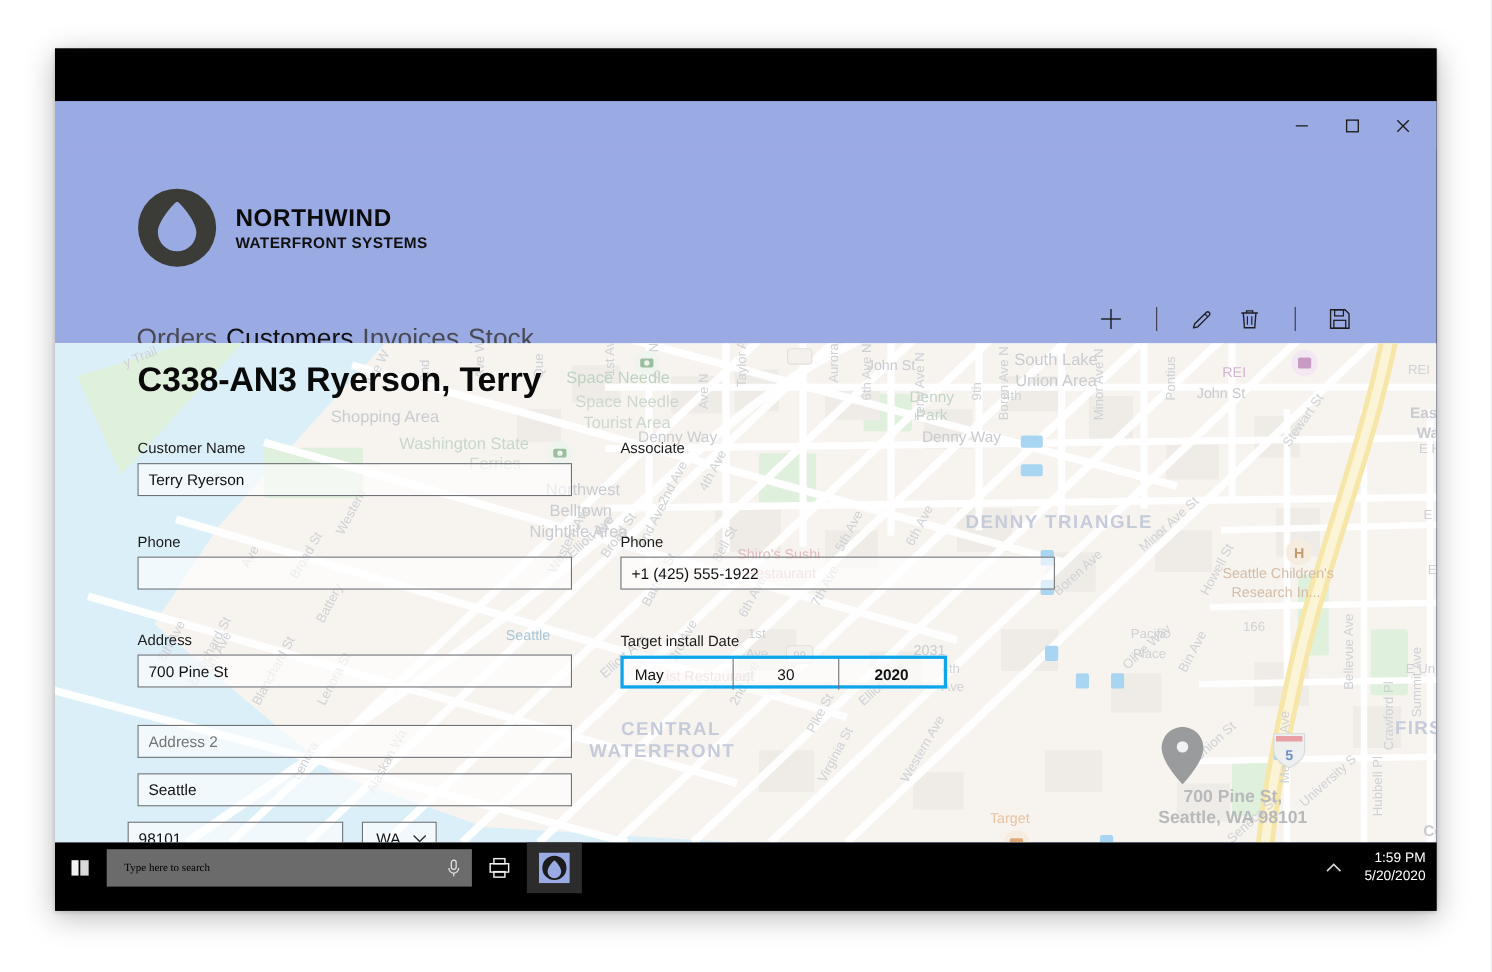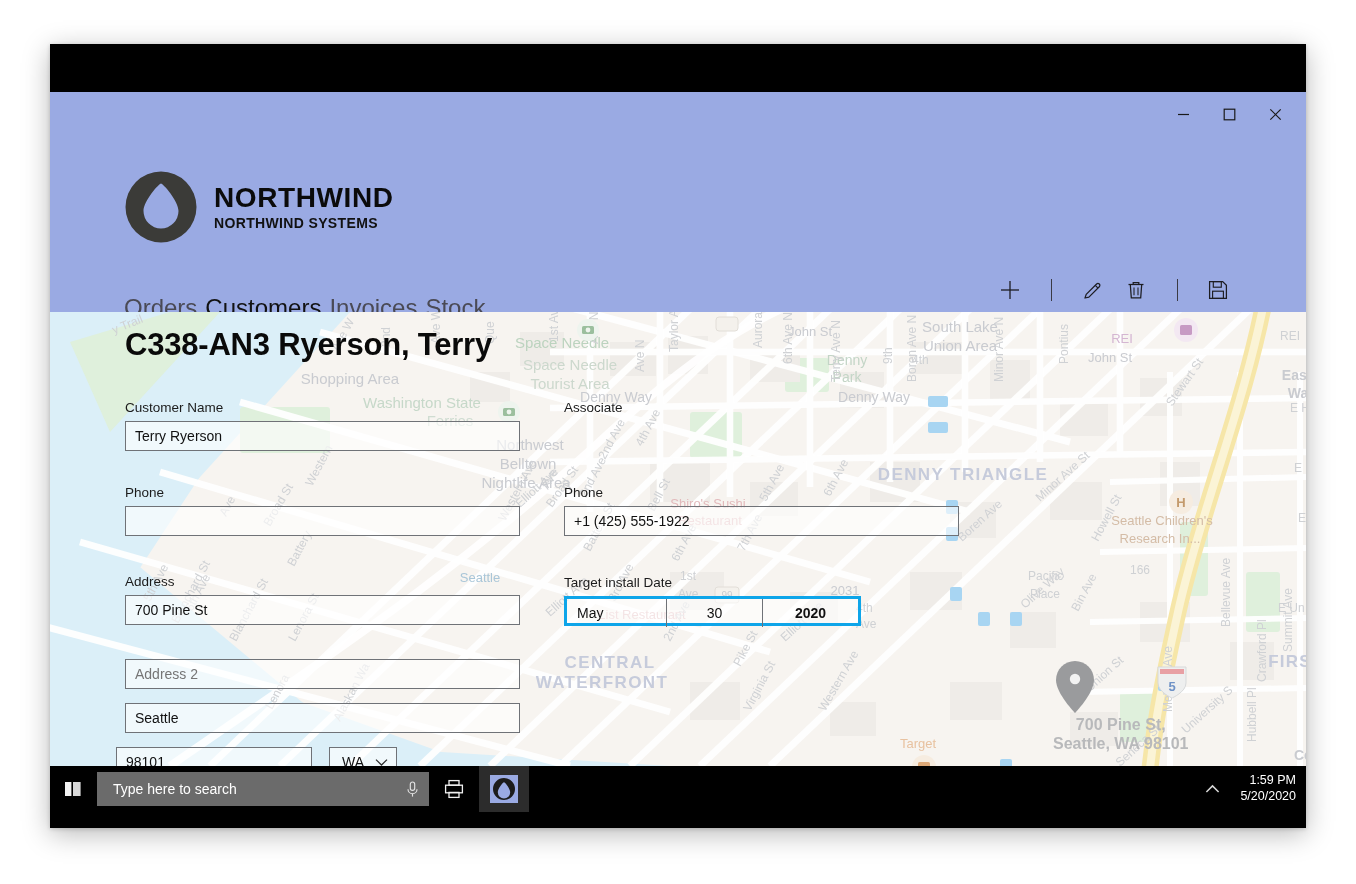--- a/index.html
+++ b/index.html
@@ -37,21 +37,21 @@
   #btn-min{right:100px;}
   #btn-max{right:54px;}
   #btn-close{right:8px;}
   .wbtn svg{display:block;}
 
   
   #brand{position:absolute;left:74px;top:78px;display:flex;align-items:center;gap:16px;}
   #brand-logo{width:74px;height:74px;flex:0 0 auto;}
   #brand-text{display:flex;flex-direction:column;justify-content:center;}
   #brand-title{
-    font-size:28px;font-weight:bold;letter-spacing:.6px;color:#0b0b0b;line-height:1.05;
+    font-size:22px;font-weight:bold;letter-spacing:.6px;color:#0b0b0b;line-height:1.05;
   }
   #brand-sub{
     font-size:14px;font-weight:bold;letter-spacing:.35px;color:#111;margin-top:3px;
   }
 
   
   #navrow{
     position:absolute;left:0;top:176px;width:100%;height:64px;
     display:flex;align-items:flex-end;
   }
@@ -134,21 +134,21 @@
   
   #taskbar{position:absolute;left:0;top:722px;width:1256px;height:62px;background:#000;}
   #tb-inner{position:absolute;left:0;top:0;width:100%;height:46px;display:flex;align-items:center;}
   #start-btn{
     width:46px;height:46px;display:flex;align-items:center;justify-content:center;cursor:default;
   }
   #search-box{
     position:relative;width:332px;height:34px;background:#6b6b6b;
     display:flex;align-items:center;padding:0 10px 0 16px;box-sizing:border-box;margin-left:1px;
   }
-  #search-text{font-size:14px;color:#ffffff;flex:1;}
+  #search-text{font-size:10px;color:#000000;flex:1;font-family:Liberation Serif, serif;}
   #mic-icon{color:#e3e3e3;display:flex;}
   .tb-app{
     width:50px;height:46px;display:flex;align-items:center;justify-content:center;cursor:default;
   }
   .tb-app.active{background:#2c2c2c;}
   #tray{position:absolute;right:0;top:0;height:46px;display:flex;align-items:center;gap:14px;padding-right:10px;}
   #tray-chevron{color:#d8d8d8;display:flex;padding:0 6px;}
   #clock{text-align:right;line-height:1.25;color:#fff;font-size:12.5px;white-space:nowrap;}
 </style>
 </head>
@@ -180,21 +180,21 @@
         </div>
       </div>
 
       <div id="brand">
         <svg id="brand-logo" viewBox="0 0 74 74">
           <path fill="#3b3b38" fill-rule="evenodd" d="M37 1.5A35.5 35.5 0 1 0 37 72.5 35.5 35.5 0 1 0 37 1.5Z
                    M37 13.5c2 0 17.5 17.5 17.5 27.5a17.5 17.5 0 0 1-35 0c0-10 15.5-27.5 17.5-27.5Z"></path>
         </svg>
         <div id="brand-text">
           <div id="brand-title">NORTHWIND</div>
-          <div id="brand-sub">NORTHWIND SYSTEMS</div>
+          <div id="brand-sub">WATERFRONT SYSTEMS</div>
         </div>
       </div>
 
       <div id="navrow">
 
         <div id="tabs">
           <div class="tab">Orders</div>
           <div class="tab active">Customers</div>
           <div class="tab">Invoices</div>
           <div class="tab">Stock</div>

